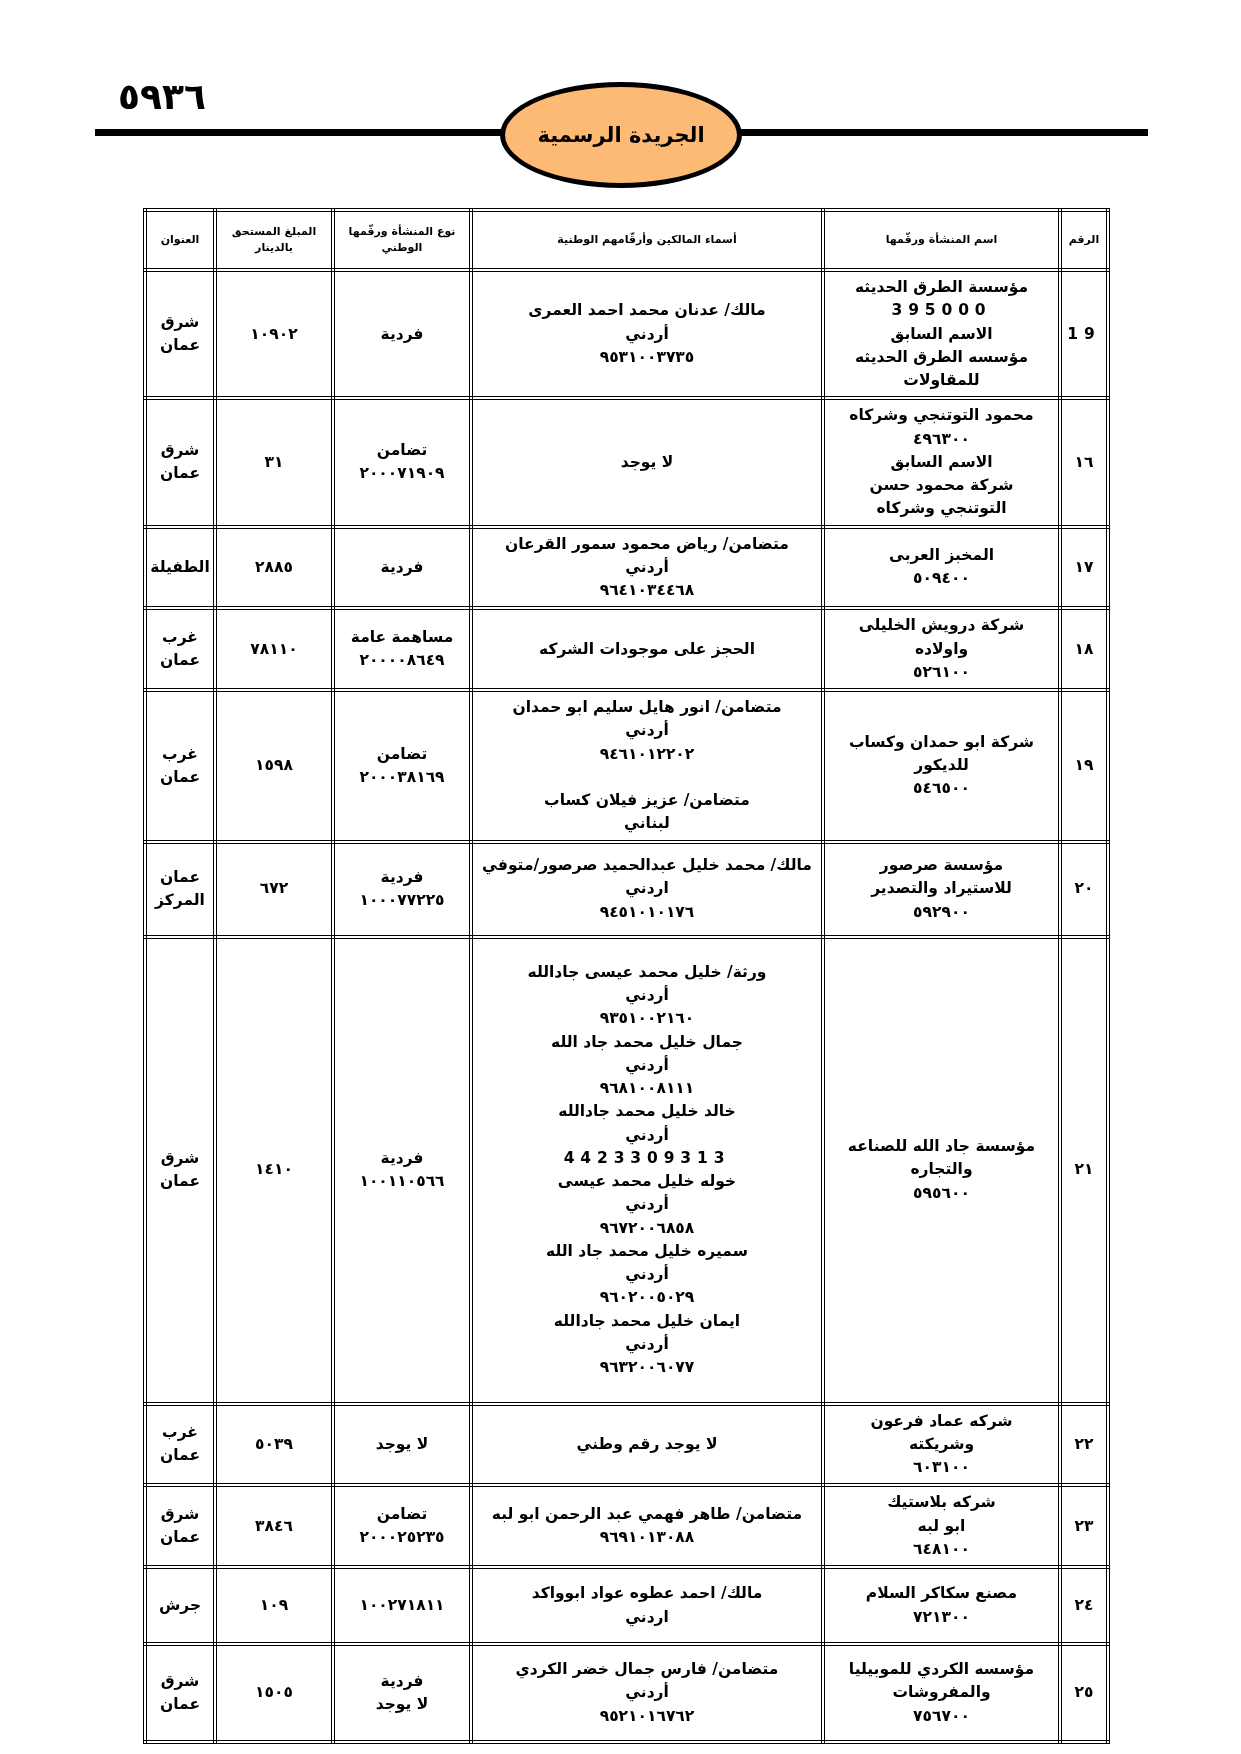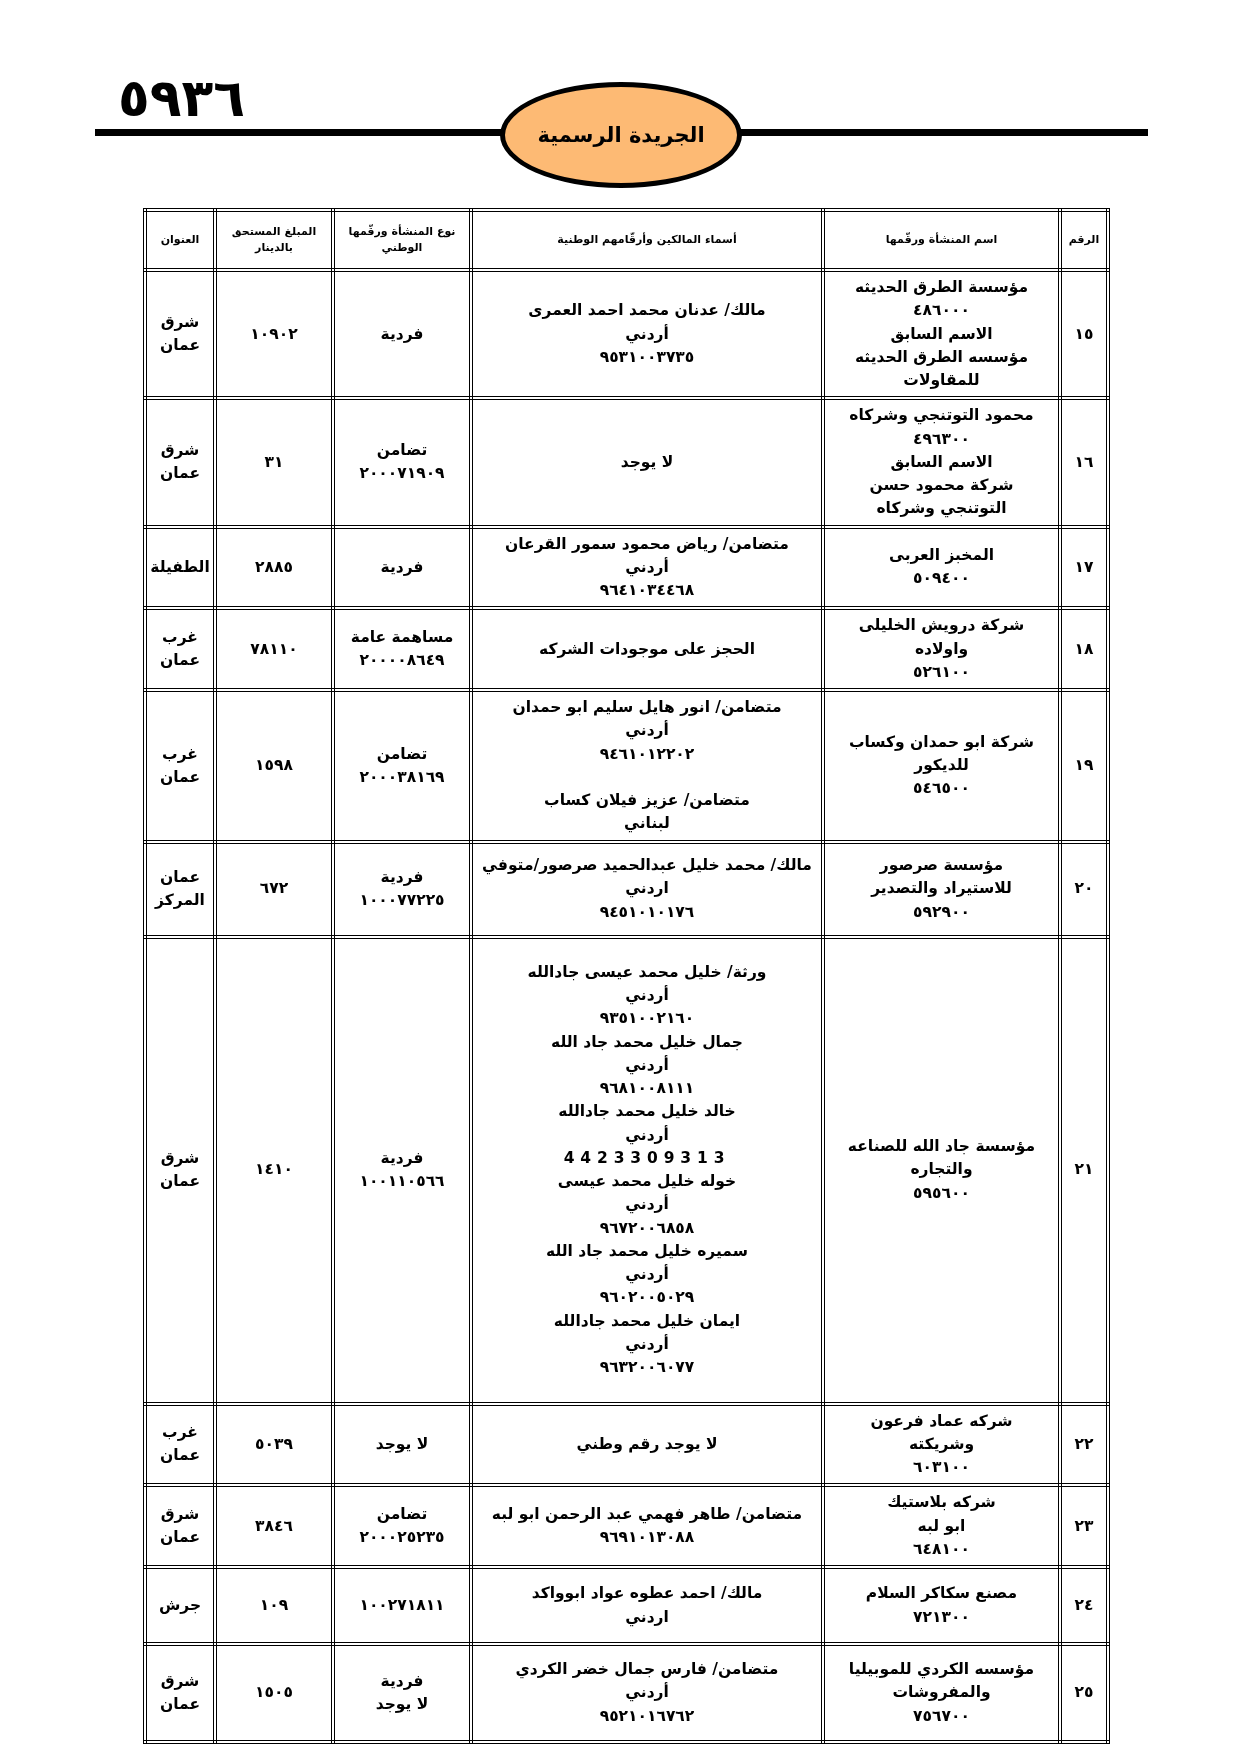--- a/index.html
+++ b/index.html
@@ -7,22 +7,22 @@
     width:1241px;height:1754px;
     background:#ffffff;
     font-family:"DejaVu Sans",sans-serif;
     font-weight:bold;
     color:#000;
     position:relative;
     overflow:hidden;
   }
   
   .page-number{
-    position:absolute;left:118px;top:68px;
-    font-size:52px;font-weight:bold;
+    position:absolute;left:118px;top:76px;
+    font-size:36px;font-weight:bold;
     letter-spacing:0.08em;
     direction:ltr;
   }
   .header-rule{
     position:absolute;left:95px;top:129px;
     width:1053px;height:7px;background:#000;
   }
   .gazette-badge{
     position:absolute;left:500px;top:82px;
     width:232px;height:96px;
@@ -107,25 +107,25 @@
         <th>نوع المنشأة ورقّمها
 الوطني</th>
         <th>المبلغ المستحق
 بالدينار</th>
         <th>العنوان</th>
       </tr>
     </thead>
     <tbody>
         <tr>
           <td>
-            <div class="line digits">١٥</div>
+            <div class="line digits">19</div>
           </td>
           <td>
             <div class="line">مؤسسة الطرق الحديثه</div>
-            <div class="line digits">٤٨٦٠٠٠</div>
+            <div class="line digits">395000</div>
             <div class="line">الاسم السابق</div>
             <div class="line">مؤسسه الطرق الحديثه</div>
             <div class="line">للمقاولات</div>
           </td>
           <td>
             <div class="line">مالك/ عدنان محمد احمد العمرى</div>
             <div class="line">أردني</div>
             <div class="line digits">٩٥٣١٠٠٣٧٣٥</div>
           </td>
           <td>

